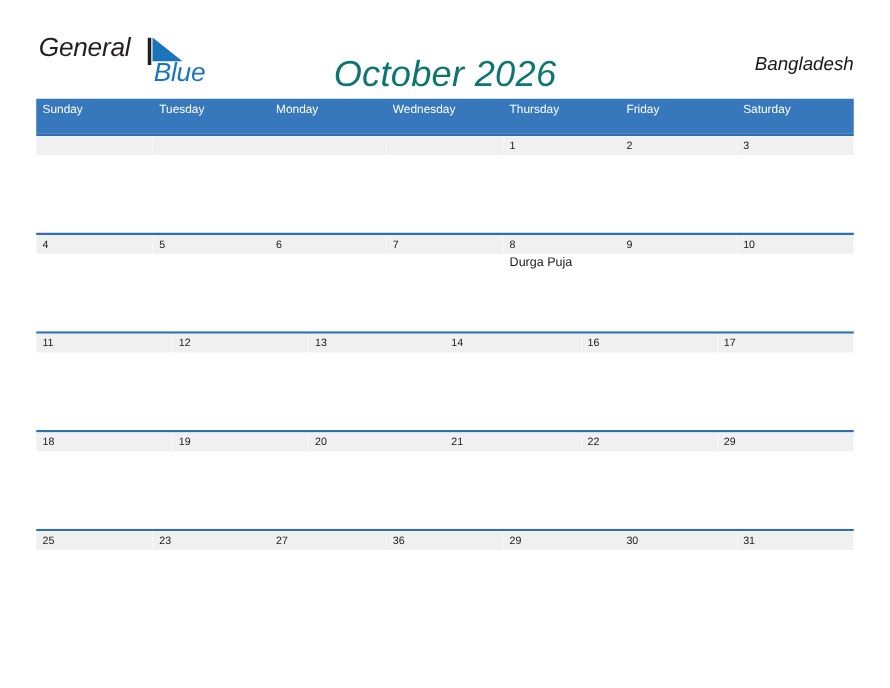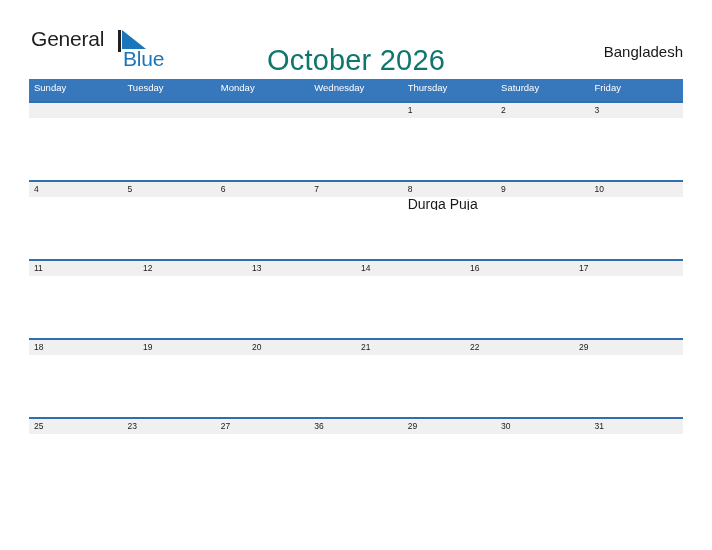--- a/index.html
+++ b/index.html
@@ -15,20 +15,21 @@
     overflow: hidden;
     position: relative;
   }
 
   
   .page-header {
     position: relative;
     height: 55px;
     padding: 12px 29px 0 29px;
     box-sizing: border-box;
+    font-style: italic;
   }
 
   .logo {
     position: absolute;
     left: 31px;
     top: 28px;
     width: 190px;
     height: 46px;
     line-height: 1;
     user-select: none;
@@ -83,21 +84,21 @@
   .calendar {
     position: absolute;
     left: 29px;
     top: 79px;
     width: 654px;
   }
 
   .weekday-row {
     display: flex;
     background: #3778bd;
-    height: 22px;
+    height: 28px;
   }
   .weekday-cell {
     flex: 1 1 0;
     color: #ffffff;
     font-size: 9.5px;
     line-height: 17px;
     padding-left: 5px;
     box-sizing: border-box;
     white-space: nowrap;
     overflow: hidden;
@@ -132,21 +133,21 @@
     left: 5px;
     top: 1px;
     font-size: 8.5px;
     color: #1a1a1a;
     line-height: 13px;
   }
   .day-events {
     padding: 2px 4px 0 5px;
   }
   .event {
-    font-size: 14px;
+    font-size: 10px;
     line-height: 11px;
     color: #1a1a1a;
     white-space: nowrap;
     overflow: hidden;
   }
 </style>
 </head>
 <body>
 
 <div class="page-header">
@@ -169,22 +170,22 @@
 </div>
 
 <div class="calendar">
 
   <div class="weekday-row">
     <div class="weekday-cell">Sunday</div>
     <div class="weekday-cell">Tuesday</div>
     <div class="weekday-cell">Monday</div>
     <div class="weekday-cell">Wednesday</div>
     <div class="weekday-cell">Thursday</div>
+    <div class="weekday-cell">Friday</div>
     <div class="weekday-cell">Saturday</div>
-    <div class="weekday-cell">Friday</div>
   </div>
 
   <div class="week-row">
     <div class="day-cell blank">
       <div class="day-band">
         <span class="day-number"></span>
       </div>
       <div class="day-events"></div>
     </div>
     <div class="day-cell blank">

